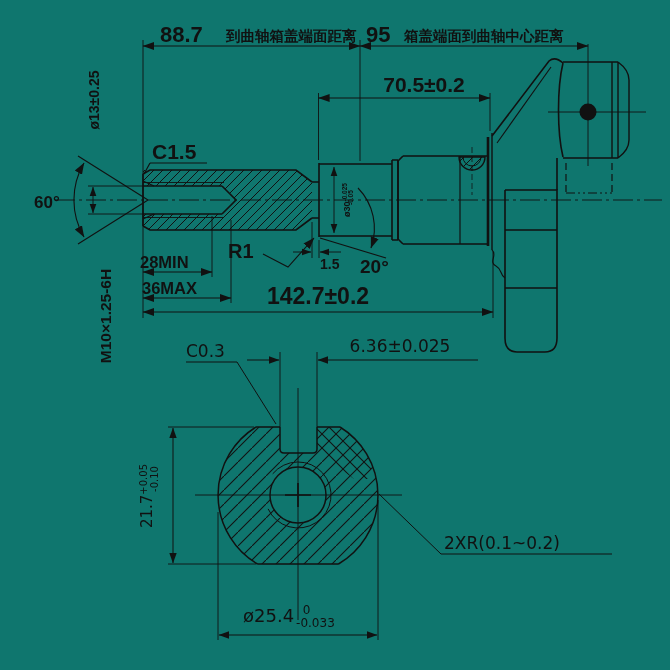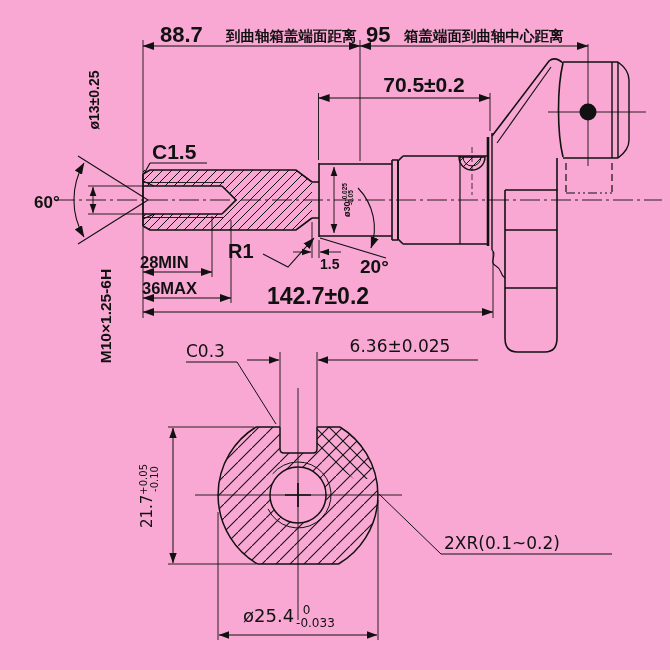--- a/index.html
+++ b/index.html
@@ -1,16 +1,16 @@
 <!DOCTYPE html>
 <html><head>
 <meta charset="utf-8">
 <style>
   html,body{margin:0;padding:0;background:#ffffff;}
-  .stage{width:670px;height:670px;position:relative;background:#f9a8d4;overflow:hidden;}
+  .stage{width:670px;height:670px;position:relative;background:#0f766e;overflow:hidden;}
   svg{display:block;}
   .tb{font-family:"Liberation Sans","DejaVu Sans",sans-serif;font-weight:bold;fill:#111111;}
   .tn{font-family:"DejaVu Sans","Liberation Sans",sans-serif;font-weight:normal;fill:#111111;}
   .ln{stroke:#111111;fill:none;}
 </style>
 </head>
 <body>
 
 <div class="stage">
 <svg width="670" height="670" viewBox="0 0 670 670">

